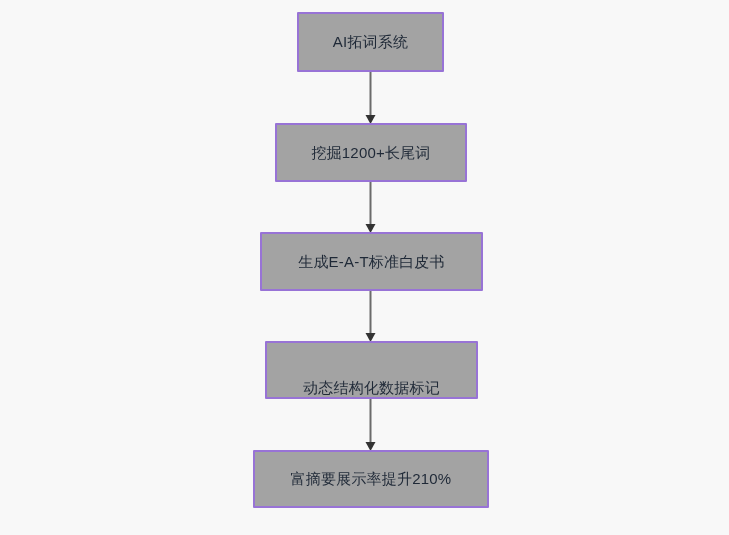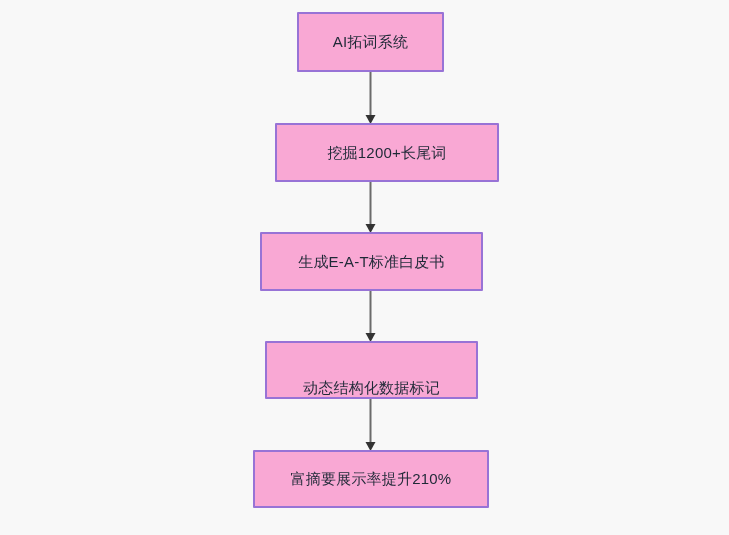--- a/index.html
+++ b/index.html
@@ -15,21 +15,21 @@
     overflow: hidden;
   }
   #flow-canvas {
     position: relative;
     width: 729px;
     height: 535px;
   }
   .node {
     position: absolute;
     box-sizing: border-box;
-    background: #f9a8d4;
+    background: #a3a3a3;
     border: 2px solid #9873d6;
     border-radius: 1px;
     display: flex;
     align-items: center;
     justify-content: center;
     color: #1f2937;
     font-size: 15px;
     line-height: 1.2;
     letter-spacing: 0.2px;
     white-space: nowrap;
@@ -72,21 +72,21 @@
 
   <svg class="edge" style="left:360px; top:399px; width:21px; height:52px;" viewBox="0 0 21 52">
     <line class="edge-line" x1="10.5" y1="0" x2="10.5" y2="45"></line>
     <polygon class="edge-head" points="5.5,43 15.5,43 10.5,52"></polygon>
   </svg>
 
   <div class="node" style="left:297px; top:12px; width:147px; height:60px;">
     <span>AI拓词系统</span>
   </div>
 
-  <div class="node" style="left:275px; top:123px; width:224px; height:59px;">
+  <div class="node" style="left:275px; top:123px; width:192px; height:59px;">
     <span>挖掘1200+长尾词</span>
   </div>
 
   <div class="node" style="left:260px; top:232px; width:223px; height:59px;">
     <span>生成E-A-T标准白皮书</span>
   </div>
 
   <div class="node" style="left:265px; top:341px; width:213px; height:58px;align-items:flex-end;">
     <span>动态结构化数据标记</span>
   </div>

